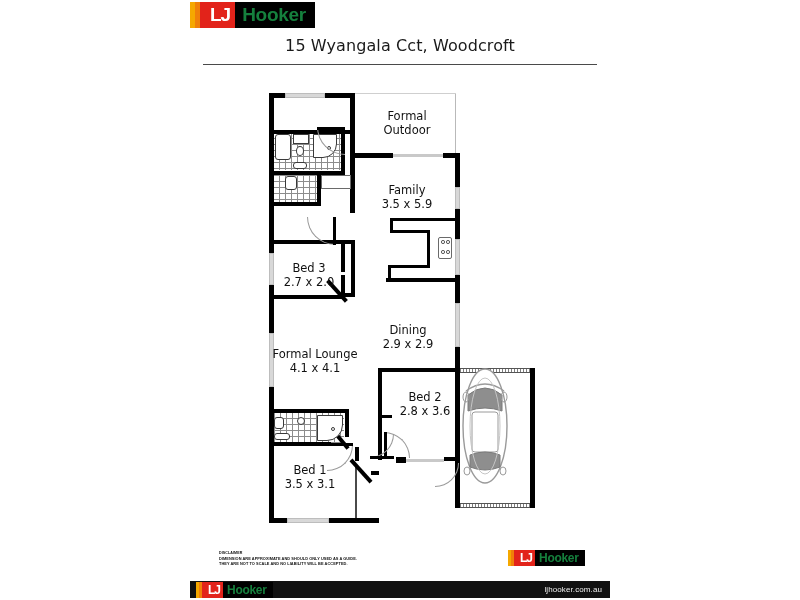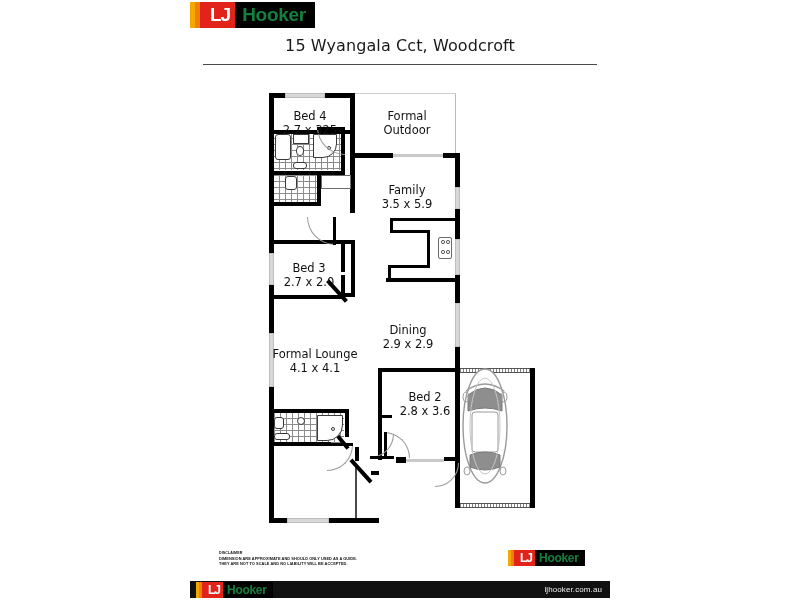--- a/index.html
+++ b/index.html
@@ -265,24 +265,20 @@
       <rect x="17" y="45" width="26" height="40" rx="3" fill="#ffffff" stroke="#9a9a9a" stroke-width="1"></rect>
       <path d="M15 88 Q30 82 45 88 L45 100 Q30 106 15 100 Z" fill="#8e8e8e" stroke="#7a7a7a" stroke-width="1"></path>
       <path d="M11 24 Q30 10 49 24" fill="none" stroke="#9a9a9a" stroke-width="1.4"></path>
       <ellipse cx="30" cy="59" rx="15" ry="48" fill="none" stroke="#c6c6c6" stroke-width="1"></ellipse>
       <ellipse cx="11" cy="30" rx="3" ry="5" fill="none" stroke="#9a9a9a" stroke-width="1"></ellipse>
       <ellipse cx="49" cy="30" rx="3" ry="5" fill="none" stroke="#9a9a9a" stroke-width="1"></ellipse>
       <ellipse cx="12" cy="104" rx="3" ry="4" fill="none" stroke="#9a9a9a" stroke-width="1"></ellipse>
       <ellipse cx="48" cy="104" rx="3" ry="4" fill="none" stroke="#9a9a9a" stroke-width="1"></ellipse>
     </svg>
 
-    <div class="label" style="left:9px;top:24px;width:92px;">
-      <span>Bed 4</span>
-      <span class="dim">2.7 x 325</span>
-    </div>
 
     <div class="label" style="left:104px;top:24px;width:96px;">
       <span>Formal</span>
       <span class="dim">Outdoor</span>
     </div>
 
     <div class="label" style="left:104px;top:98px;width:96px;">
       <span>Family</span>
       <span class="dim">3.5 x 5.9</span>
     </div>
@@ -300,20 +296,24 @@
     <div class="label" style="left:8px;top:262px;width:104px;">
       <span>Formal Lounge</span>
       <span class="dim">4.1 x 4.1</span>
     </div>
 
     <div class="label" style="left:134px;top:305px;width:72px;">
       <span>Bed 2</span>
       <span class="dim">2.8 x 3.6</span>
     </div>
 
+    <div class="label" style="left:18px;top:378px;width:74px;">
+      <span>Bed 1</span>
+      <span class="dim">3.5 x 3.1</span>
+    </div>
 
   </div>
 
   <div id="disclaimer">
     <div class="d-title">DISCLAIMER</div>
     <div class="d-line">DIMENSION ARE APPROXIMATE AND SHOULD ONLY USED AS A  GUIDE.</div>
     <div class="d-line">THEY ARE NOT TO SCALE AND NO LIABILITY WILL BE ACCEPTED.</div>
   </div>
 
   <div id="brand-logo-mid" class="logo small">

